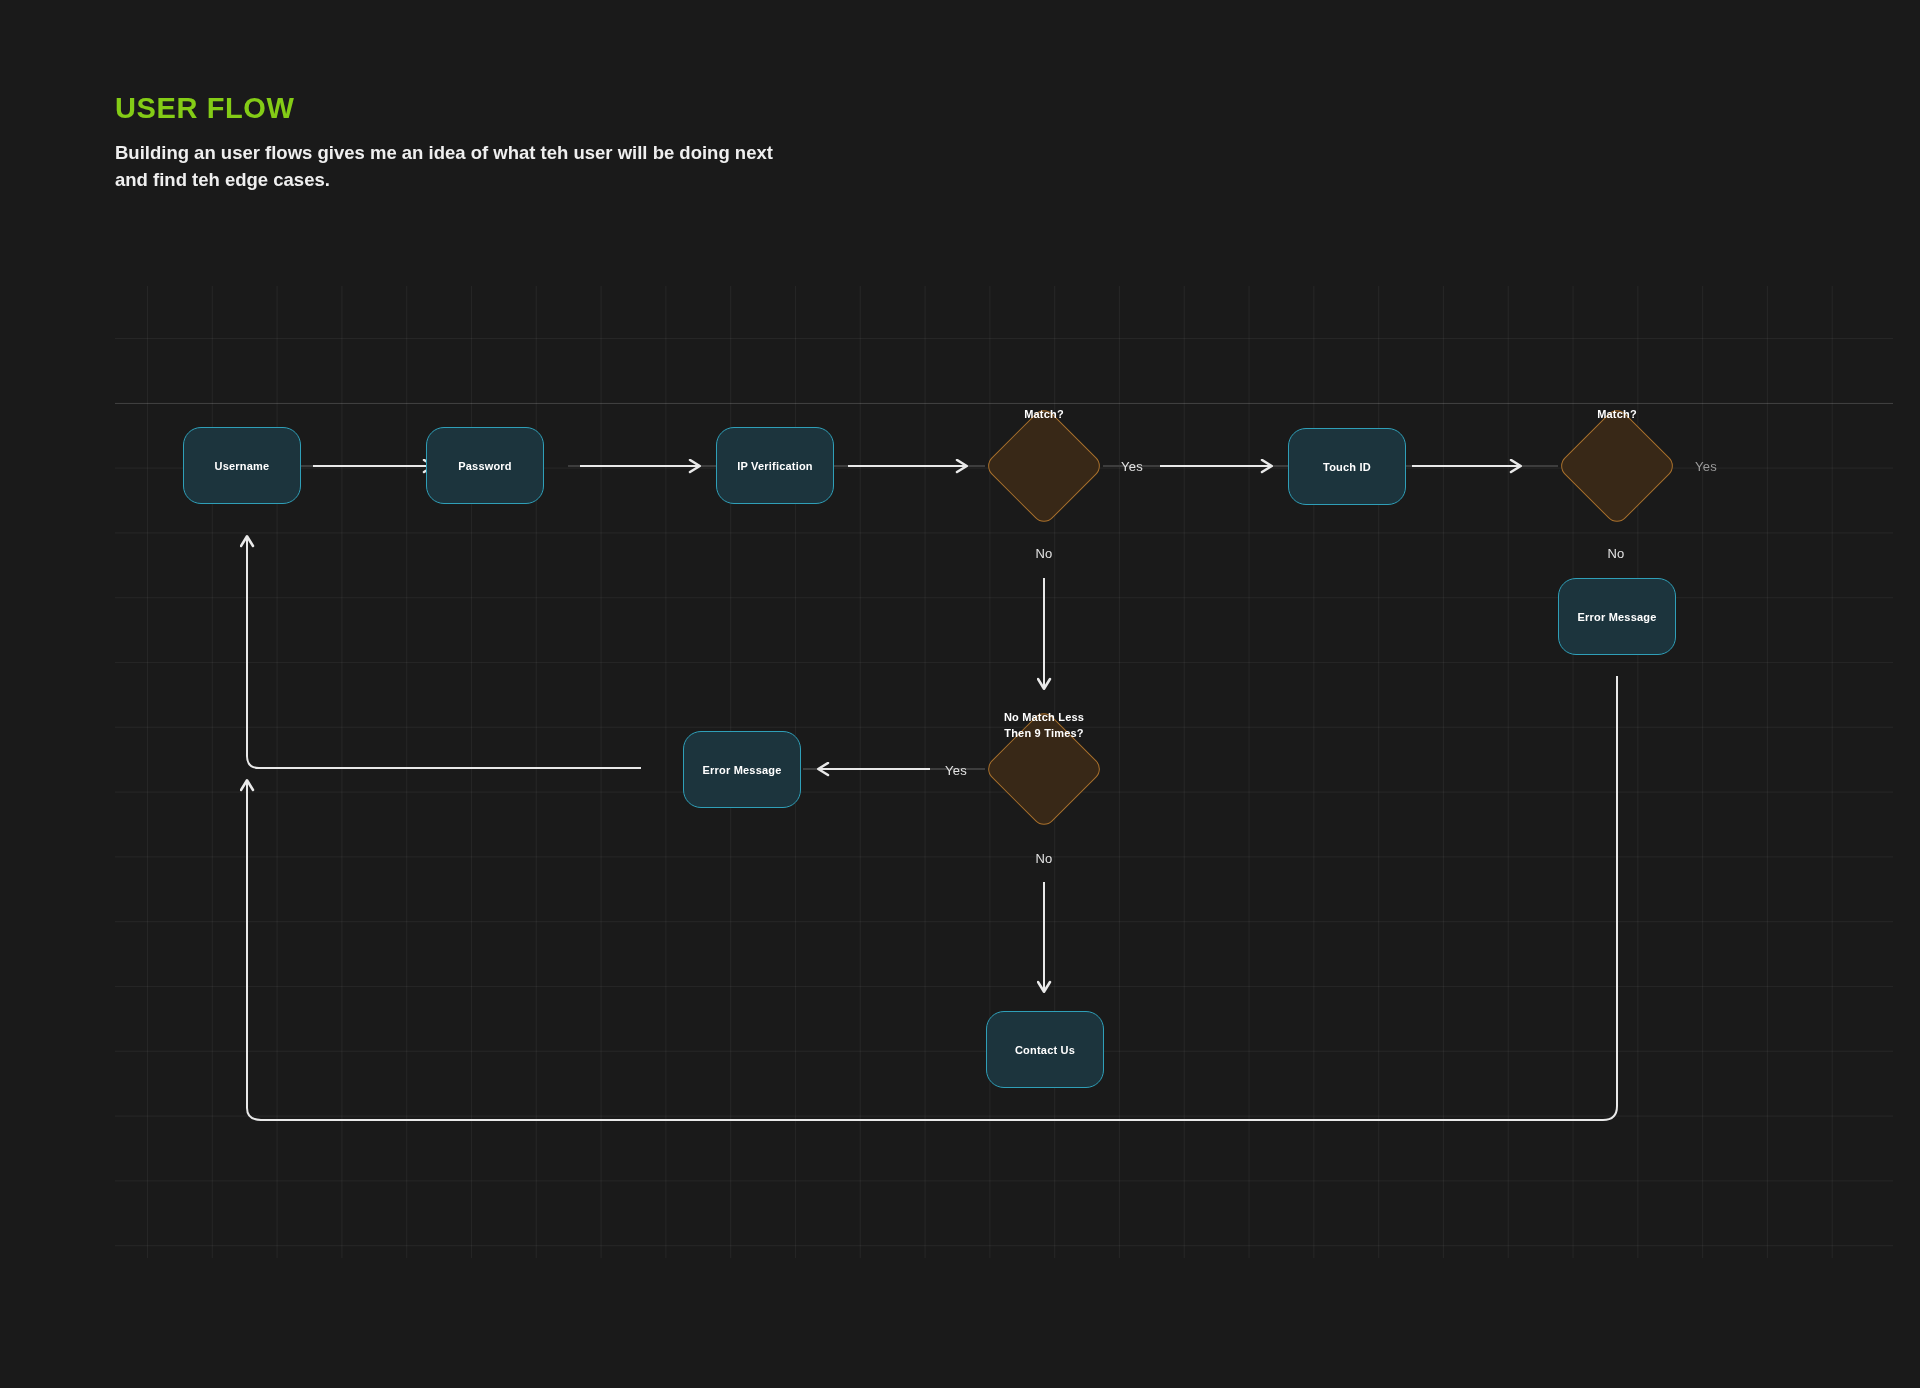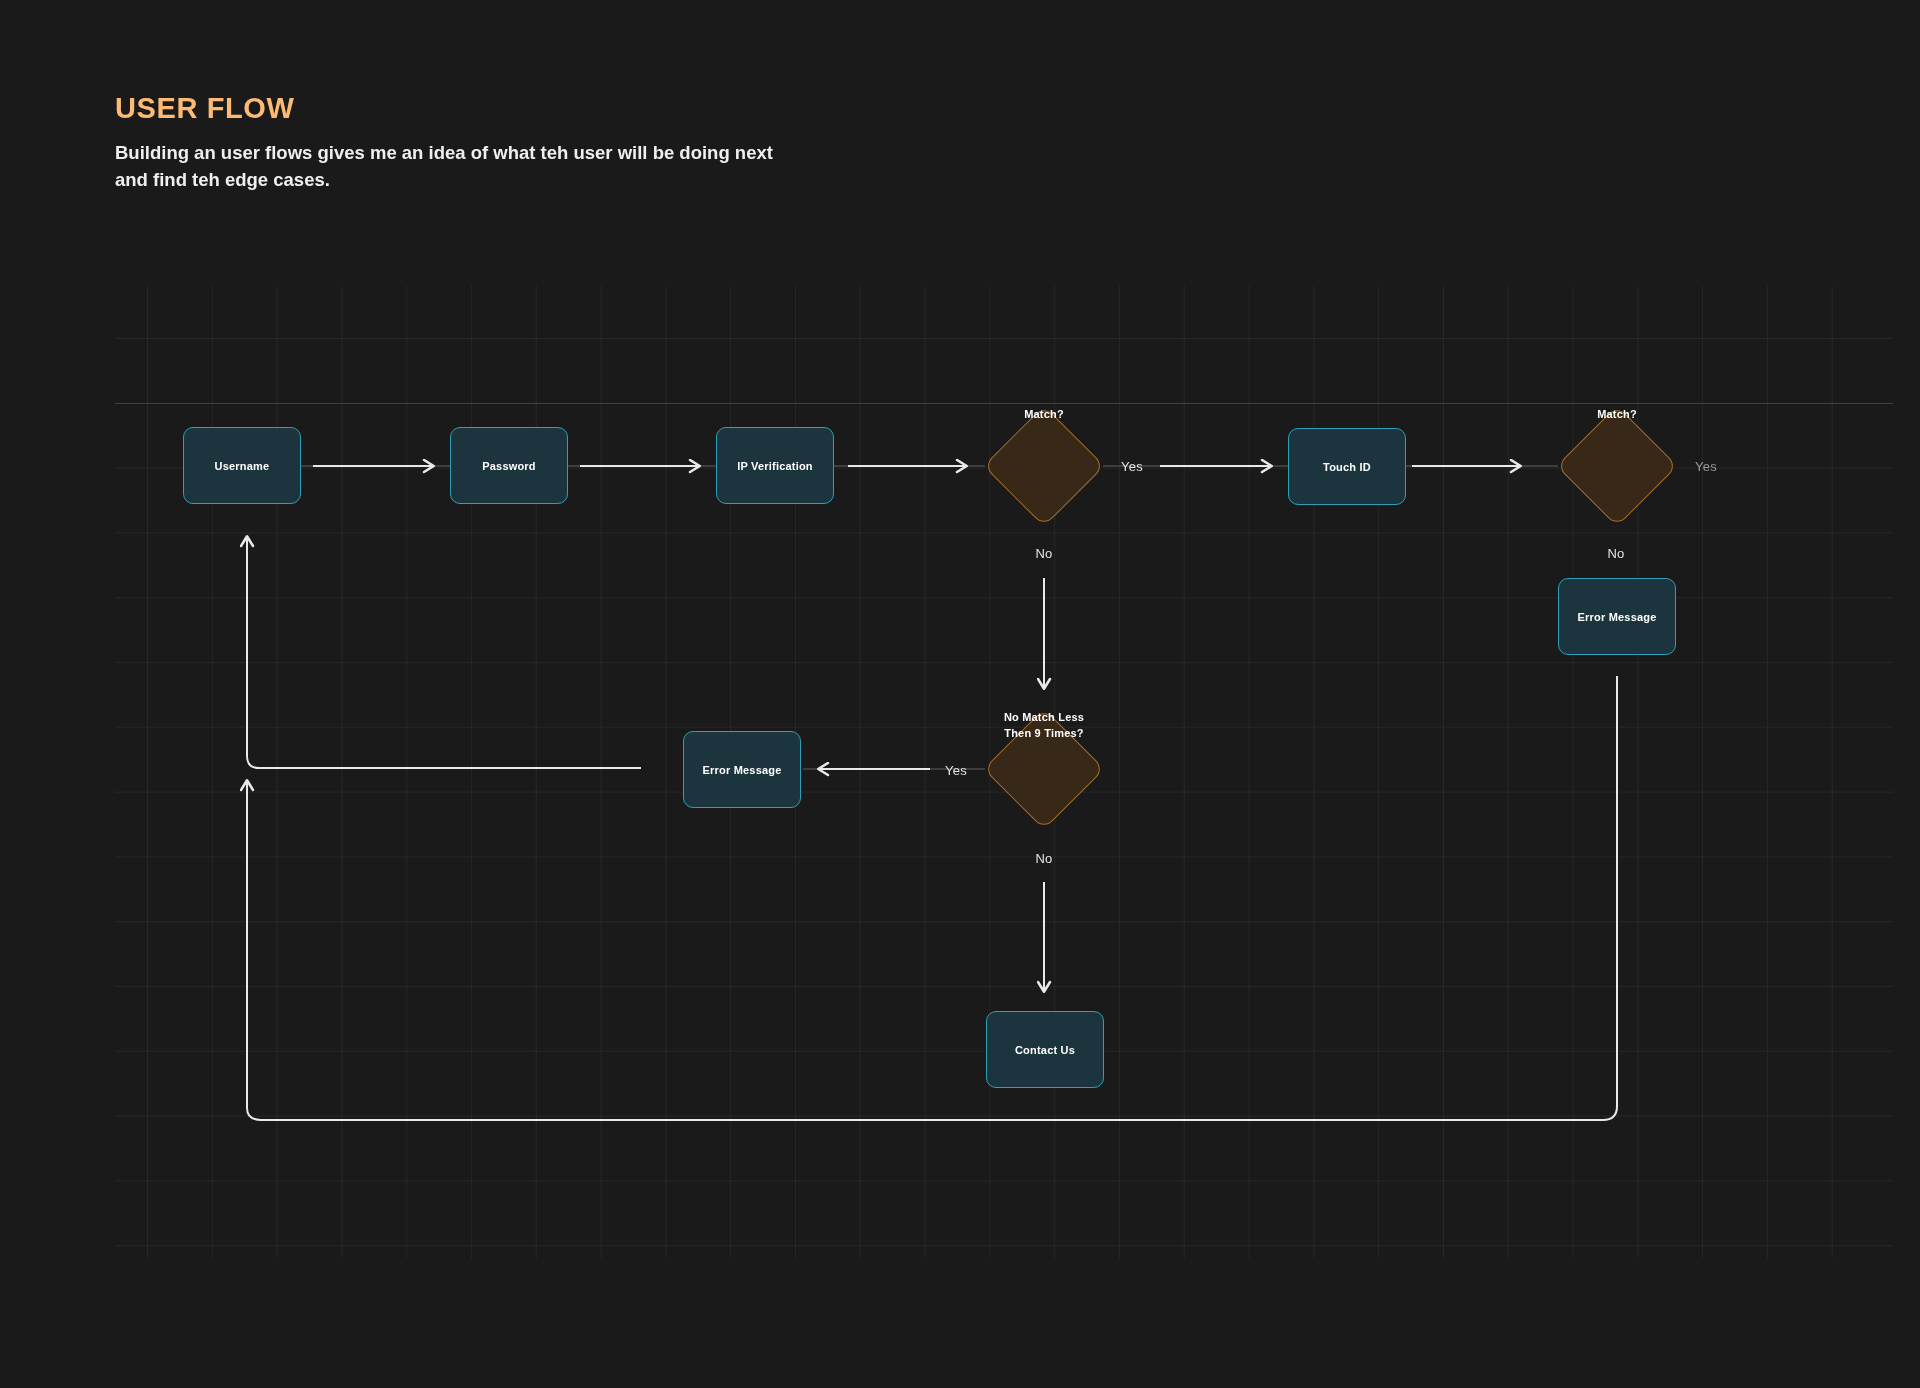--- a/index.html
+++ b/index.html
@@ -13,21 +13,21 @@
     font-family: "Liberation Sans", sans-serif;
     color: #ffffff;
   }
 
   
   .header { position: absolute; left: 115px; top: 92px; }
   .title {
     font-size: 29px;
     font-weight: 800;
     letter-spacing: 0.6px;
-    color: #fdba74;
+    color: #84cc16;
   }
   .subtitle {
     margin-top: 14px;
     font-size: 18.5px;
     font-weight: 700;
     line-height: 27px;
     color: #efefef;
   }
 
   
@@ -53,21 +53,21 @@
   .edges { position: absolute; left: 0; top: 0; width: 1920px; height: 1388px; }
   .edge-dim   { stroke: #3d3d3d; stroke-width: 2; fill: none; }
   .edge       { stroke: #e9e9e9; stroke-width: 2; fill: none; }
 
   
   .process {
     position: absolute;
     width: 118px; height: 77px;
     background: #1c343d;
     border: 1.5px solid #2f9fb8;
-    border-radius: 10px;
+    border-radius: 18px;
     display: flex; align-items: center; justify-content: center;
     text-align: center;
   }
   .node-text {
     font-size: 11px;
     font-weight: 700;
     letter-spacing: 0.2px;
     color: #ffffff;
     line-height: 16px;
   }
@@ -146,21 +146,21 @@
       <path class="edge" marker-end="url(#ah)" d="M1044 882 V991"></path>
       <path class="edge" marker-end="url(#ah)" d="M641 768 H259 Q247 768 247 756 V537"></path>
       <path class="edge" marker-end="url(#ah)" d="M1617 676 V1106 Q1617 1120 1603 1120 H261 Q247 1120 247 1108 V781"></path>
 
       <line x1="1731" y1="466" x2="1831" y2="466" stroke="url(#fadeR)" stroke-width="2"></line>
     </svg>
 
     <div class="process" style="left:183px; top:427px;">
       <span class="node-text">Username</span>
     </div>
-    <div class="process" style="left:450px; top:427px;">
+    <div class="process" style="left:426px; top:427px;">
       <span class="node-text">Password</span>
     </div>
     <div class="process" style="left:716px; top:427px;justify-content:center;">
       <span class="node-text">IP Verification</span>
     </div>
     <div class="process" style="left:1288px; top:428px;">
       <span class="node-text">Touch ID</span>
     </div>
     <div class="process" style="left:1558px; top:578px;">
       <span class="node-text">Error Message</span>

